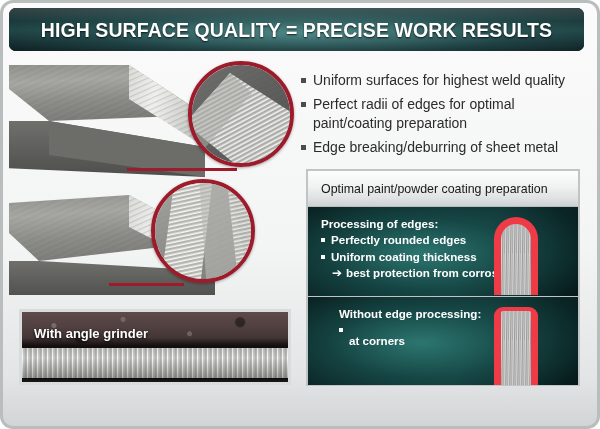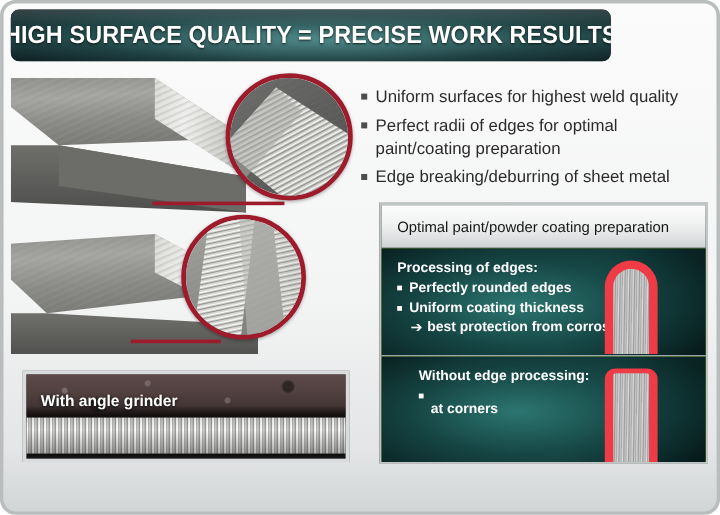--- a/index.html
+++ b/index.html
@@ -7,23 +7,23 @@
        font-family:"Liberation Sans","DejaVu Sans",sans-serif;}
 
   
   .slide{position:absolute;left:0;top:0;width:600px;height:429px;
          box-sizing:border-box;
          border:3px solid #b9bdbe;border-radius:13px;
          background:linear-gradient(180deg,#fbfbfb 0%,#f3f4f4 58%,#e3e5e6 88%,#d2d5d6 100%);
          overflow:hidden;}
 
   
-  .titlebar{position:absolute;left:6px;top:5px;width:500px;height:43px;
+  .titlebar{position:absolute;left:6px;top:5px;width:552px;height:43px;
             border-radius:7px;overflow:hidden;
-            background:#0a1417;}
+            background:#0a1417;padding-left:23px;}
   .titlebar .sheen{position:absolute;inset:0;
         background:
           radial-gradient(120% 150% at 52% 58%, rgba(88,150,150,.85) 0%, rgba(46,96,98,.55) 32%, rgba(13,30,34,.25) 62%, rgba(5,12,14,0) 80%),
           linear-gradient(180deg,#0c181b 0%, #16302f 34%, #1d3c3a 52%, #0e1d20 78%, #050b0d 100%);}
   .titlebar .topgloss{position:absolute;left:0;top:0;width:100%;height:13px;
         background:linear-gradient(180deg,rgba(255,255,255,.16),rgba(255,255,255,0));}
   .title-text{position:absolute;left:0;top:0;width:100%;height:43px;
         display:flex;align-items:center;justify-content:center;
         color:#ffffff;font-weight:bold;font-size:20.5px;letter-spacing:.1px;
         transform:scaleX(.95);transform-origin:center;
@@ -38,21 +38,21 @@
         box-shadow:0 1px 3px rgba(0,0,0,.35);}
   .circ .inner{position:absolute;inset:-2px;}
 
   
   .bullets{position:absolute;left:298px;top:68px;width:292px;}
   .bullet{display:flex;align-items:flex-start;margin-bottom:6px;}
   .bullet .sq{width:5px;height:5px;background:#4c4c4c;margin:7px 7px 0 0;flex:0 0 auto;}
   .bullet .tx{font-size:14px;color:#2b2b2b;line-height:1.32;}
 
   
-  .panel{position:absolute;left:313px;top:166px;width:274px;height:217px;
+  .panel{position:absolute;left:303px;top:166px;width:274px;height:217px;
          box-sizing:border-box;border:2px solid #c0c4c5;background:#0d1a1c;}
   .panel-head{position:relative;height:35px;
         background:linear-gradient(180deg,#fdfdfd 0%,#f0f1f1 45%,#dfe1e2 78%,#ced2d3 100%);
         border-bottom:1px solid #b9bdbe;
         display:flex;align-items:center;}
   .panel-head span{padding-left:13px;font-size:12.4px;color:#171717;}
 
   .pbody{position:relative;background:#4d7c0f;overflow:hidden;}
   .pbody .glow{position:absolute;inset:0;
         background:

